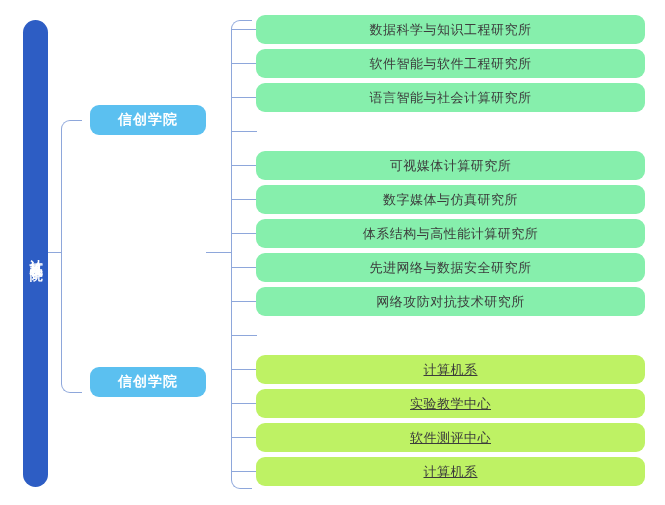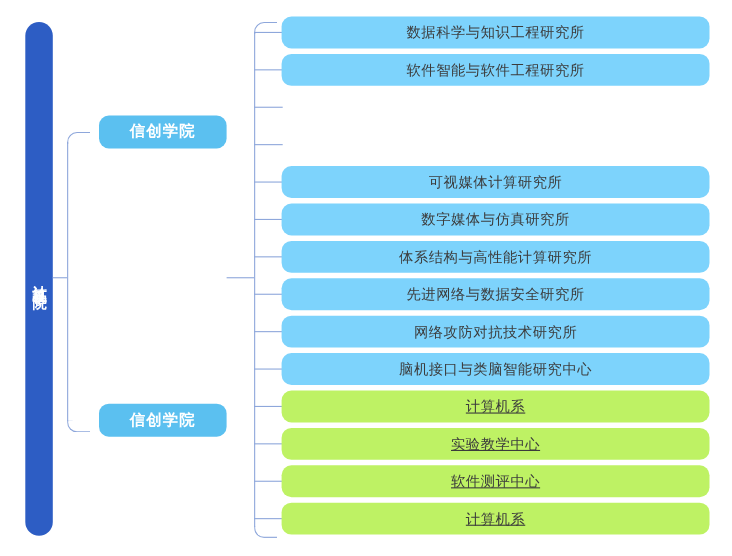--- a/index.html
+++ b/index.html
@@ -103,21 +103,21 @@
     height: 29px;
     border-radius: 9px;
     display: flex;
     align-items: center;
     justify-content: center;
     font-size: 13px;
     color: #3c3c3c;
     letter-spacing: 0.5px;
     box-sizing: border-box;
   }
-  .l3-node.group-a { background: #7dd3fc; }
+  .l3-node.group-a { background: #86efac; }
   .l3-node.group-b { background: #bef264; text-decoration: underline; }
 </style>
 </head>
 <body>
 
 <div id="org-chart">
 
   <div class="root-node">
     <div class="root-label">计算机学院</div>
   </div>
@@ -156,37 +156,37 @@
   <div class="hline" style="left:231px; top:403px; width:26px;"></div>
   <div class="hline" style="left:231px; top:437px; width:26px;"></div>
   <div class="hline" style="left:231px; top:471px; width:26px;"></div>
 
   <div class="l3-node group-a" style="top:15px;">
     <span>数据科学与知识工程研究所</span>
   </div>
   <div class="l3-node group-a" style="top:49px;">
     <span>软件智能与软件工程研究所</span>
   </div>
+  <div class="l3-node group-a" style="top:83px;">
+    <span>语言智能与社会计算研究所</span>
+  </div>
   <div class="l3-node group-a" style="top:151px;">
     <span>可视媒体计算研究所</span>
   </div>
   <div class="l3-node group-a" style="top:185px;">
     <span>数字媒体与仿真研究所</span>
   </div>
   <div class="l3-node group-a" style="top:219px;">
     <span>体系结构与高性能计算研究所</span>
   </div>
   <div class="l3-node group-a" style="top:253px;">
     <span>先进网络与数据安全研究所</span>
   </div>
   <div class="l3-node group-a" style="top:287px;">
     <span>网络攻防对抗技术研究所</span>
-  </div>
-  <div class="l3-node group-a" style="top:321px;">
-    <span>脑机接口与类脑智能研究中心</span>
   </div>
   <div class="l3-node group-b" style="top:355px;">
     <span>计算机系</span>
   </div>
   <div class="l3-node group-b" style="top:389px;">
     <span>实验教学中心</span>
   </div>
   <div class="l3-node group-b" style="top:423px;">
     <span>软件测评中心</span>
   </div>

